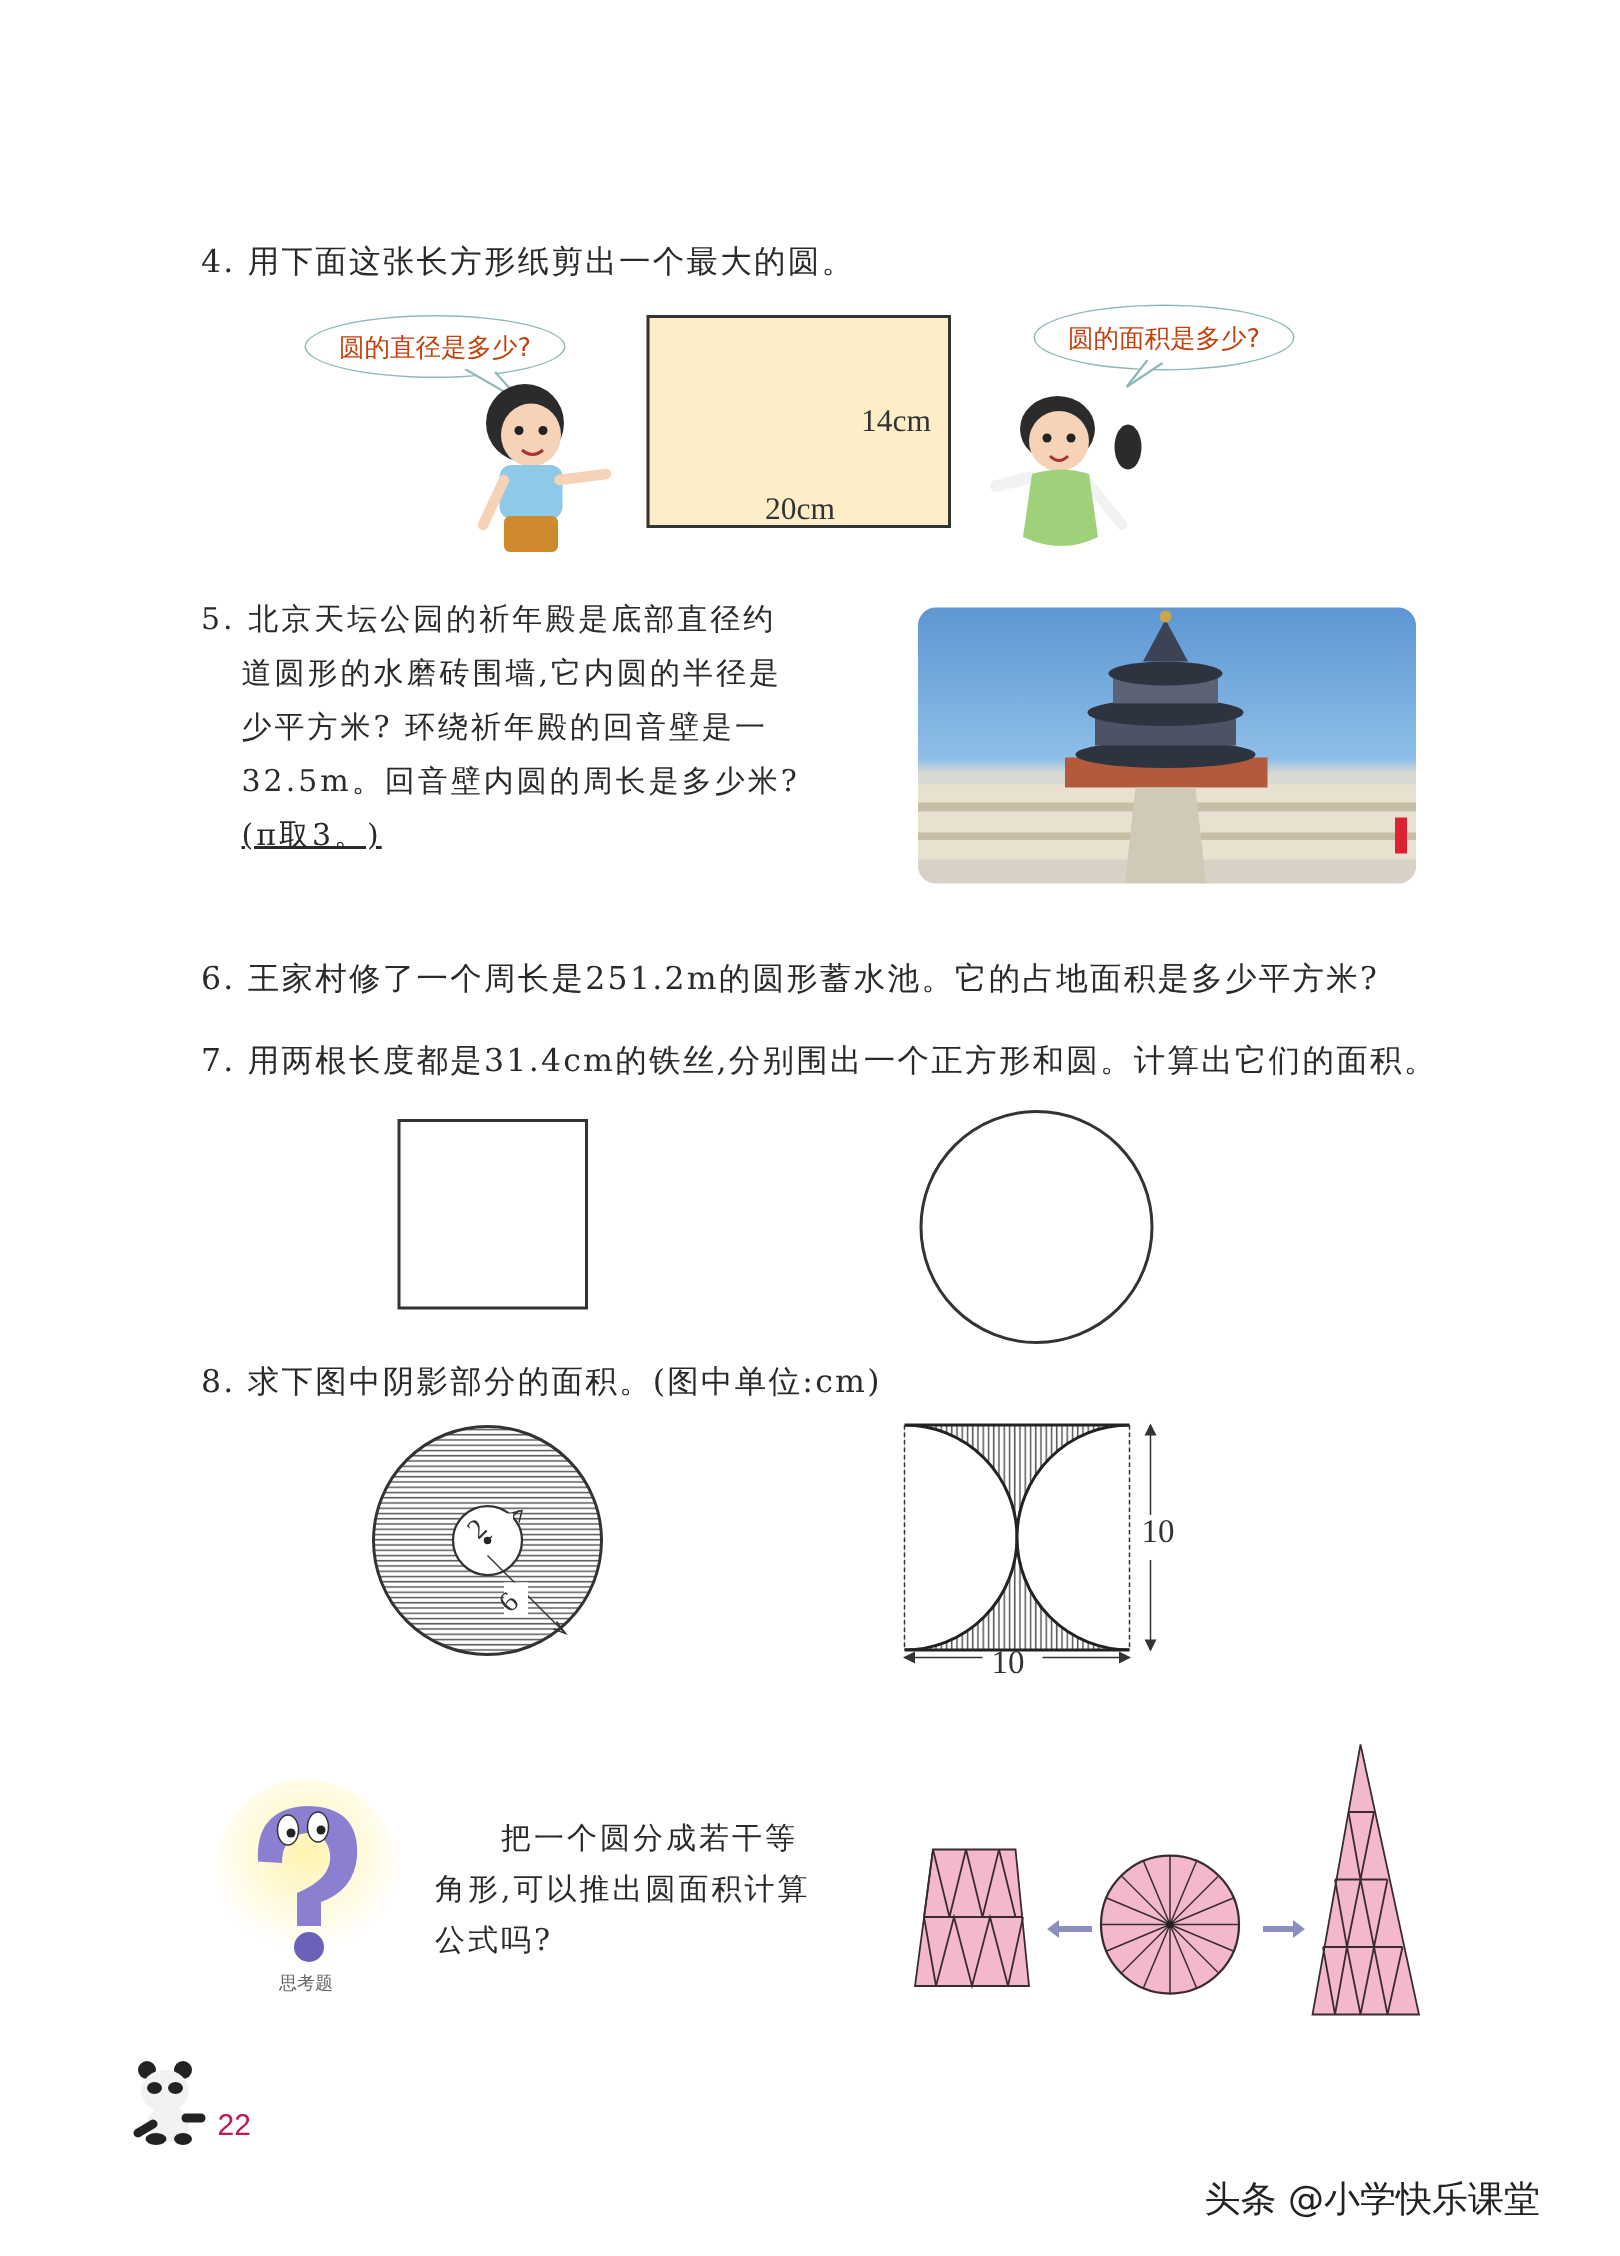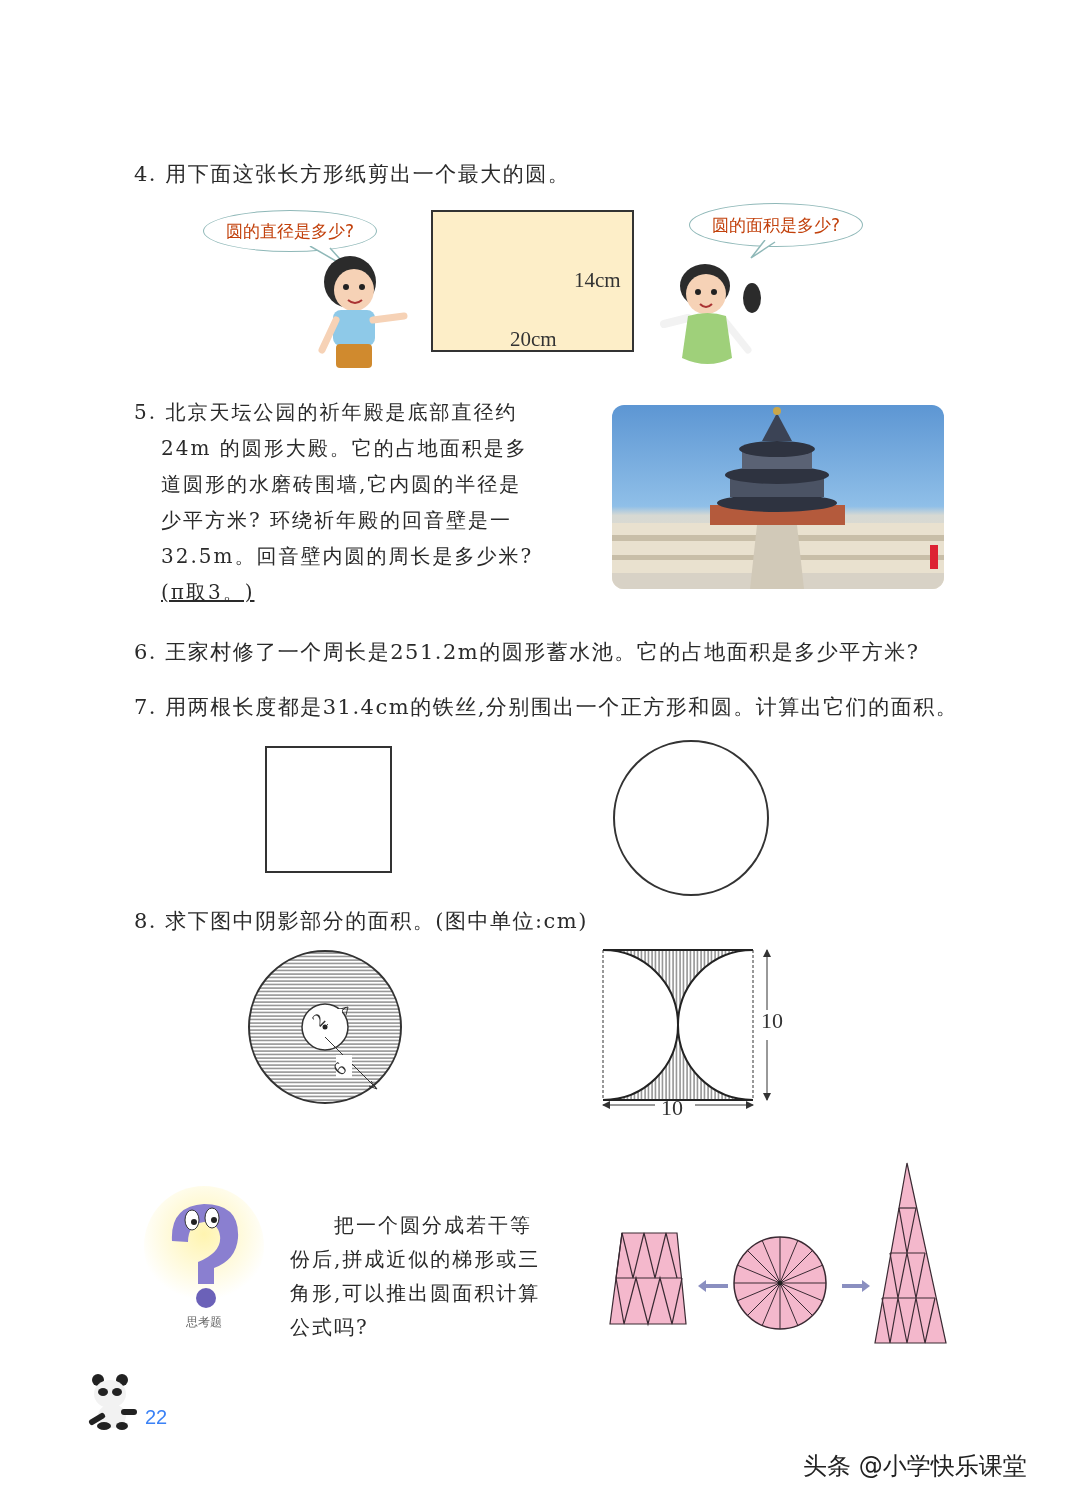--- a/index.html
+++ b/index.html
@@ -9,21 +9,21 @@
   .q { font-size:21px; letter-spacing:1.5px; white-space:nowrap; }
   .para { font-size:20px; line-height:36px; letter-spacing:2px; }
   .bubble { position:absolute; border:1.5px solid #8fb8b8; border-radius:50%;
             background:#fff; font-size:17px; display:flex; align-items:center; justify-content:center;
             font-family:"DejaVu Sans","Liberation Sans",sans-serif; color:#c2410c; }
   .rect-paper { position:absolute; left:431px; top:210px; width:203px; height:142px;
                 background:#fdeec8; border:2px solid #333; box-sizing:border-box; }
   .label { position:absolute; font-family:"Liberation Serif","DejaVu Serif",serif; font-size:21px; color:#333; }
   .photo { position:absolute; left:612px; top:405px; width:332px; height:184px; border-radius:12px; overflow:hidden;
            background:linear-gradient(#5d96d3 0%, #8fbfe8 55%, #d7d9d3 60%, #e7dccb 100%); }
-  .page-num { font-family:"Liberation Sans","DejaVu Sans",sans-serif; font-size:20px; color:#3b82f6; }
+  .page-num { font-family:"Liberation Sans","DejaVu Sans",sans-serif; font-size:20px; color:#be185d; }
   .watermark { font-family:"DejaVu Sans","Liberation Sans",sans-serif; font-size:24px; color:#222;
                text-shadow:1px 1px 0 #fff, -1px -1px 0 #fff; }
 </style>
 </head>
 <body>
 
 <div class="abs q" style="left:134px; top:160px;">4. 用下面这张长方形纸剪出一个最大的圆。</div>
 
 <div class="bubble" style="left:203px; top:210px; width:172px; height:40px;">
   <span>圆的直径是多少?</span>
@@ -62,21 +62,20 @@
   <circle cx="38" cy="34" r="3" fill="#222"></circle>
     <circle cx="54" cy="34" r="3" fill="#222"></circle>
   <path d="M40 46 Q46 52 52 46" stroke="#a33" stroke-width="2" fill="none"></path>
   <path d="M28 60 L4 66" stroke="#f2f2f2" stroke-width="8" stroke-linecap="round"></path>
   <path d="M64 62 L88 92" stroke="#f2f2f2" stroke-width="7" stroke-linecap="round"></path>
   <path d="M28 58 Q48 52 66 58 L72 100 Q48 112 22 100 Z" fill="#9fd07a"></path>
 </svg>
 
 <div class="abs para" style="left:134px; top:394px; width:460px;">
   <div>5. 北京天坛公园的祈年殿是底部直径约</div>
-  <div style="padding-left:27px;">24m 的圆形大殿。它的占地面积是多</div>
   <div style="padding-left:27px;">道圆形的水磨砖围墙,它内圆的半径是</div>
   <div style="padding-left:27px;">少平方米? 环绕祈年殿的回音壁是一</div>
   <div style="padding-left:27px;">32.5m。回音壁内圆的周长是多少米?</div>
   <div style="padding-left:27px;text-decoration:underline;">(π取3。)</div>
 </div>
 
 <div class="photo" title="天坛祈年殿">
   <svg width="332" height="184">
     <rect x="0" y="118" width="332" height="66" fill="#e9e1cf"></rect>
     <rect x="0" y="130" width="332" height="6" fill="#c8bea8"></rect>
@@ -166,21 +165,20 @@
   <circle cx="64" cy="112" r="10" fill="#6b61b8"></circle>
   <ellipse cx="50" cy="34" rx="7" ry="10" fill="#fff" stroke="#333" stroke-width="1"></ellipse>
   <ellipse cx="70" cy="32" rx="7" ry="10" fill="#fff" stroke="#333" stroke-width="1"></ellipse>
   <circle cx="52" cy="36" r="3" fill="#222"></circle>
     <circle cx="72" cy="34" r="3" fill="#222"></circle>
   <text x="62" y="140" text-anchor="middle" font-size="12" fill="#666" font-family="DejaVu Sans, sans-serif">思考题</text>
 </svg>
 
 <div class="abs para" style="left:290px; top:1208px; width:285px; line-height:34px;">
   <div>　　把一个圆分成若干等</div>
-  <div>份后,拼成近似的梯形或三</div>
   <div>角形,可以推出圆面积计算</div>
   <div>公式吗?</div>
 </div>
 
 <svg class="abs" style="left:600px; top:1155px;" width="360" height="200">
 
   <g stroke="#3a2a33" stroke-width="1.2" fill="#f4b8cc">
     <path d="M22 78 L77 78 L86 169 L10 169 Z"></path>
     <line x1="16" y1="123" x2="82" y2="123"></line>
     <path d="M22 78 L33 123 L44 78 L55 123 L66 78 L77 123" fill="none"></path>

